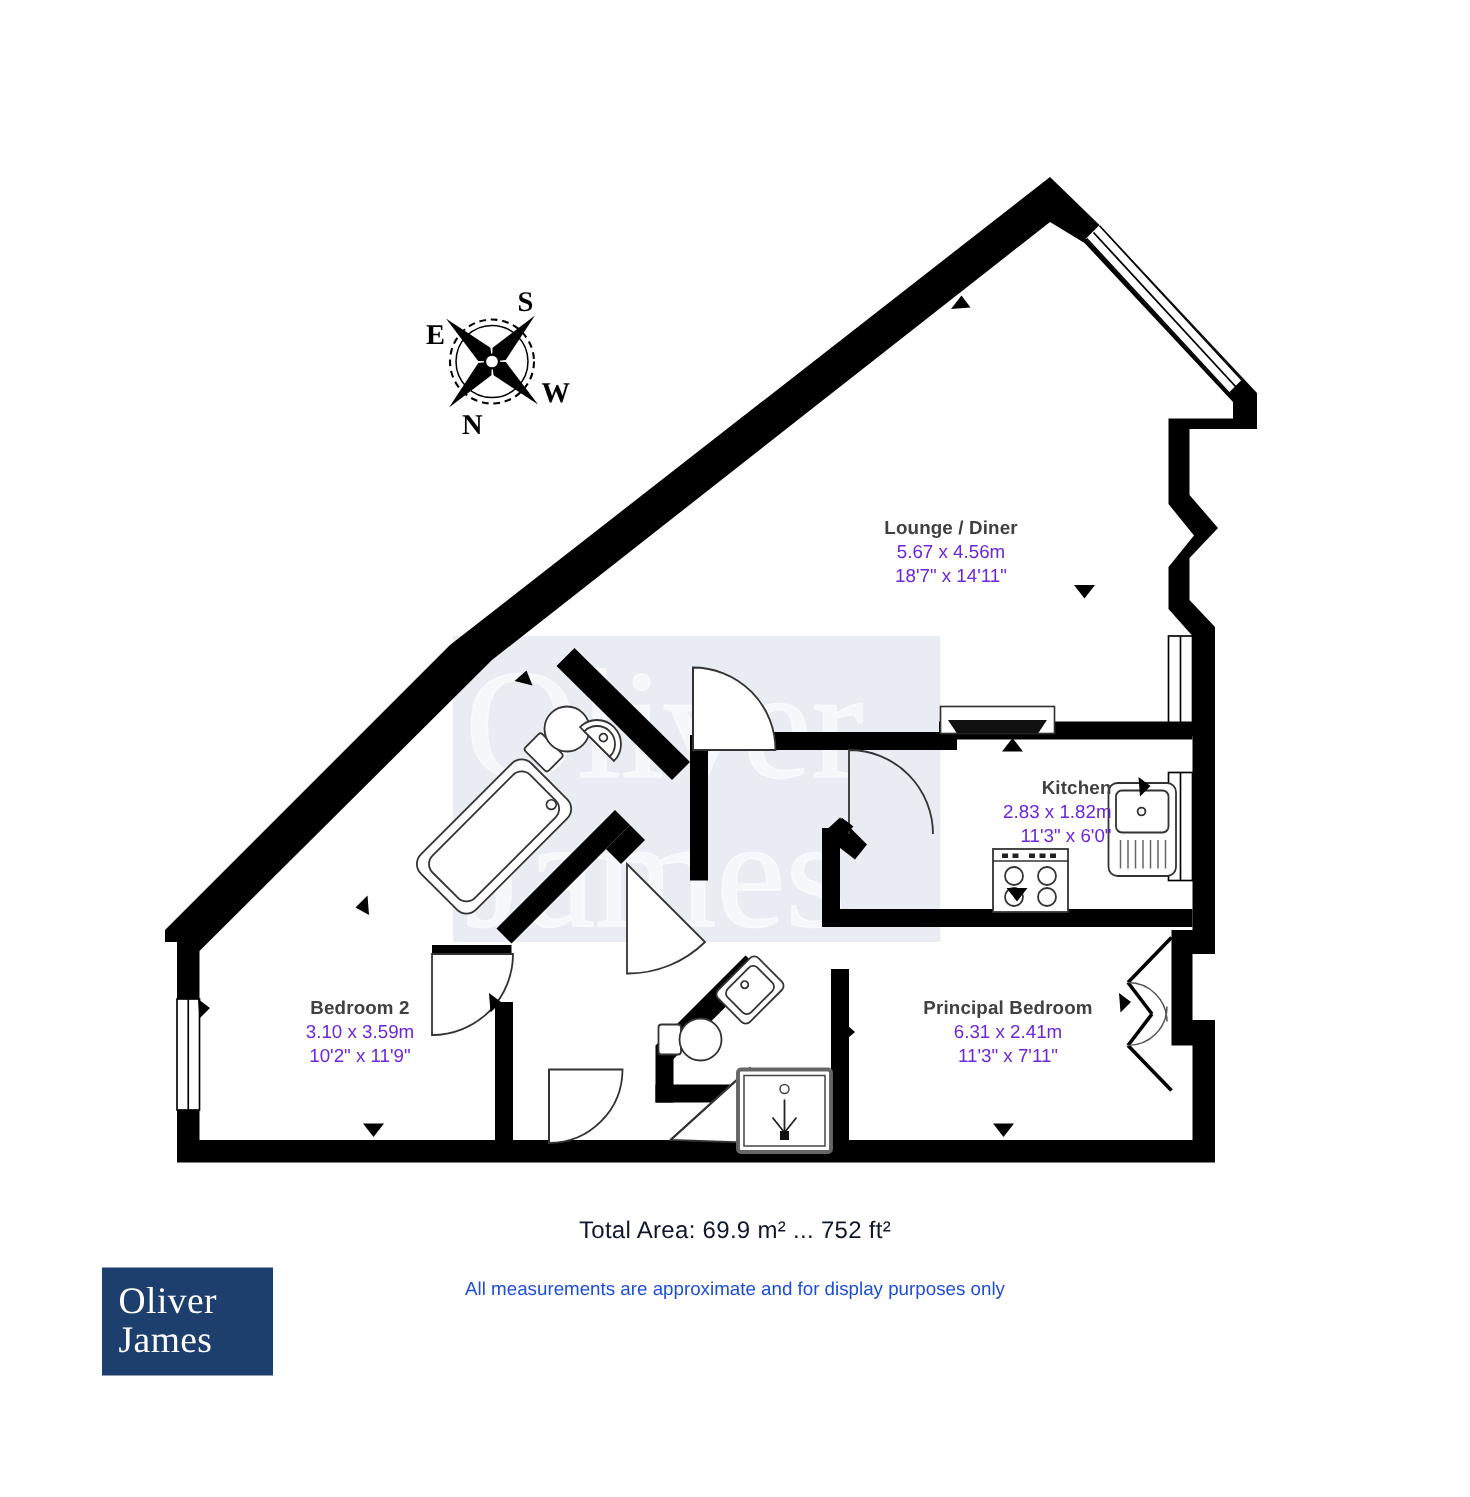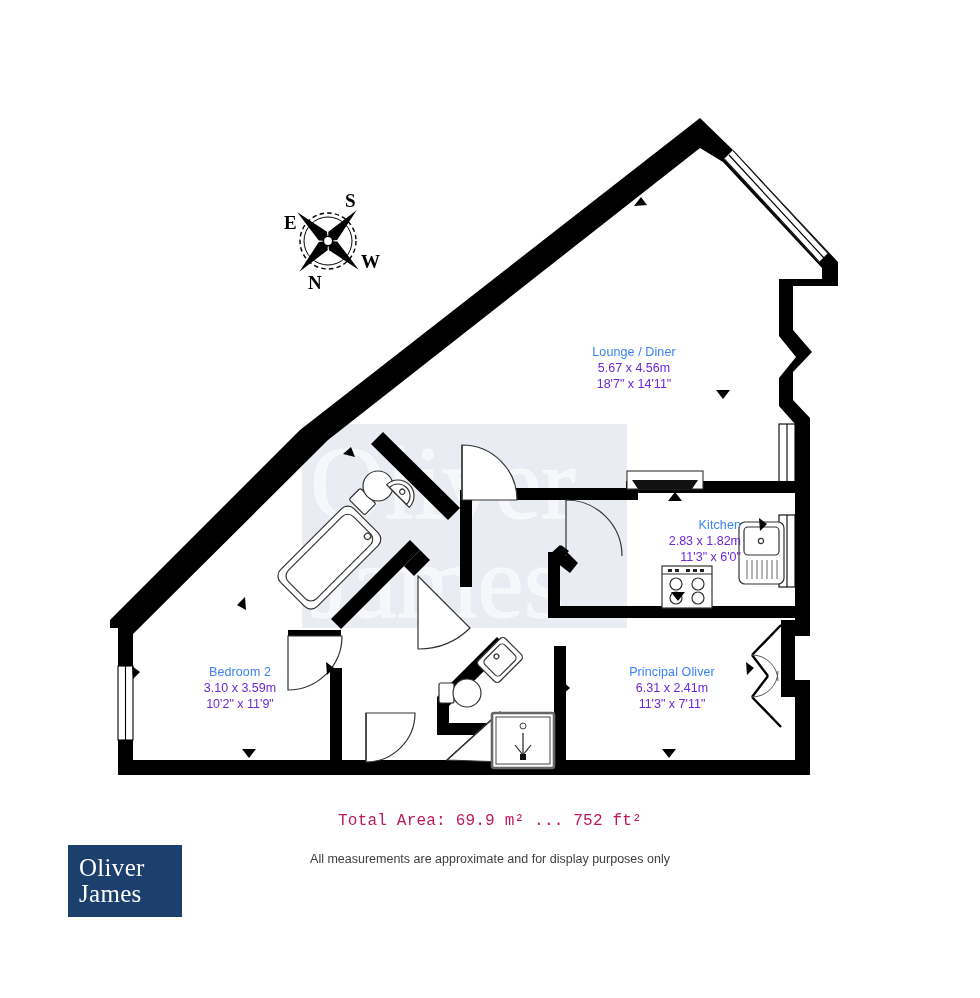--- a/index.html
+++ b/index.html
@@ -35,22 +35,22 @@
   
   .room-label {
     position: absolute;
     text-align: center;
     line-height: 1.28;
     white-space: nowrap;
     pointer-events: none;
   }
   .room-label .rl-name {
     font-size: 12.5px;
-    font-weight: normal;
-    color: #3b82f6;
+    font-weight: bold;
+    color: #404040;
     letter-spacing: 0.1px;
   }
   .room-label .rl-metric,
   .room-label .rl-imperial {
     font-size: 12.5px;
     font-weight: normal;
     color: #6d28d9;
   }
 
   #label-lounge   { left: 524px; top: 344px; width: 220px; }
@@ -61,28 +61,27 @@
   
   #footer-block {
     position: absolute;
     left: 0;
     top: 812px;
     width: 980px;
     text-align: center;
   }
   #total-area {
     font-size: 16px;
-    color: #be185d;
+    color: #0f172a;
     letter-spacing: 0.2px;
-    font-family: Liberation Mono, monospace;
   }
   #disclaimer {
     margin-top: 22px;
     font-size: 12.5px;
-    color: #404040;
+    color: #1d4ed8;
   }
 
   
   #agency-logo {
     position: absolute;
     left: 68px;
     top: 845px;
     width: 114px;
     height: 72px;
     background: #1d3f6e;
@@ -391,21 +390,21 @@
     <div class="rl-imperial">18'7" x 14'11"</div>
   </div>
 
   <div class="room-label" id="label-kitchen">
     <div class="rl-name">Kitchen</div>
     <div class="rl-metric">2.83 x 1.82m</div>
     <div class="rl-imperial">11'3" x 6'0"</div>
   </div>
 
   <div class="room-label" id="label-principal">
-    <div class="rl-name">Principal Oliver</div>
+    <div class="rl-name">Principal Bedroom</div>
     <div class="rl-metric">6.31 x 2.41m</div>
     <div class="rl-imperial">11'3" x 7'11"</div>
   </div>
 
   <div class="room-label" id="label-bedroom2">
     <div class="rl-name">Bedroom 2</div>
     <div class="rl-metric">3.10 x 3.59m</div>
     <div class="rl-imperial">10'2" x 11'9"</div>
   </div>
 

